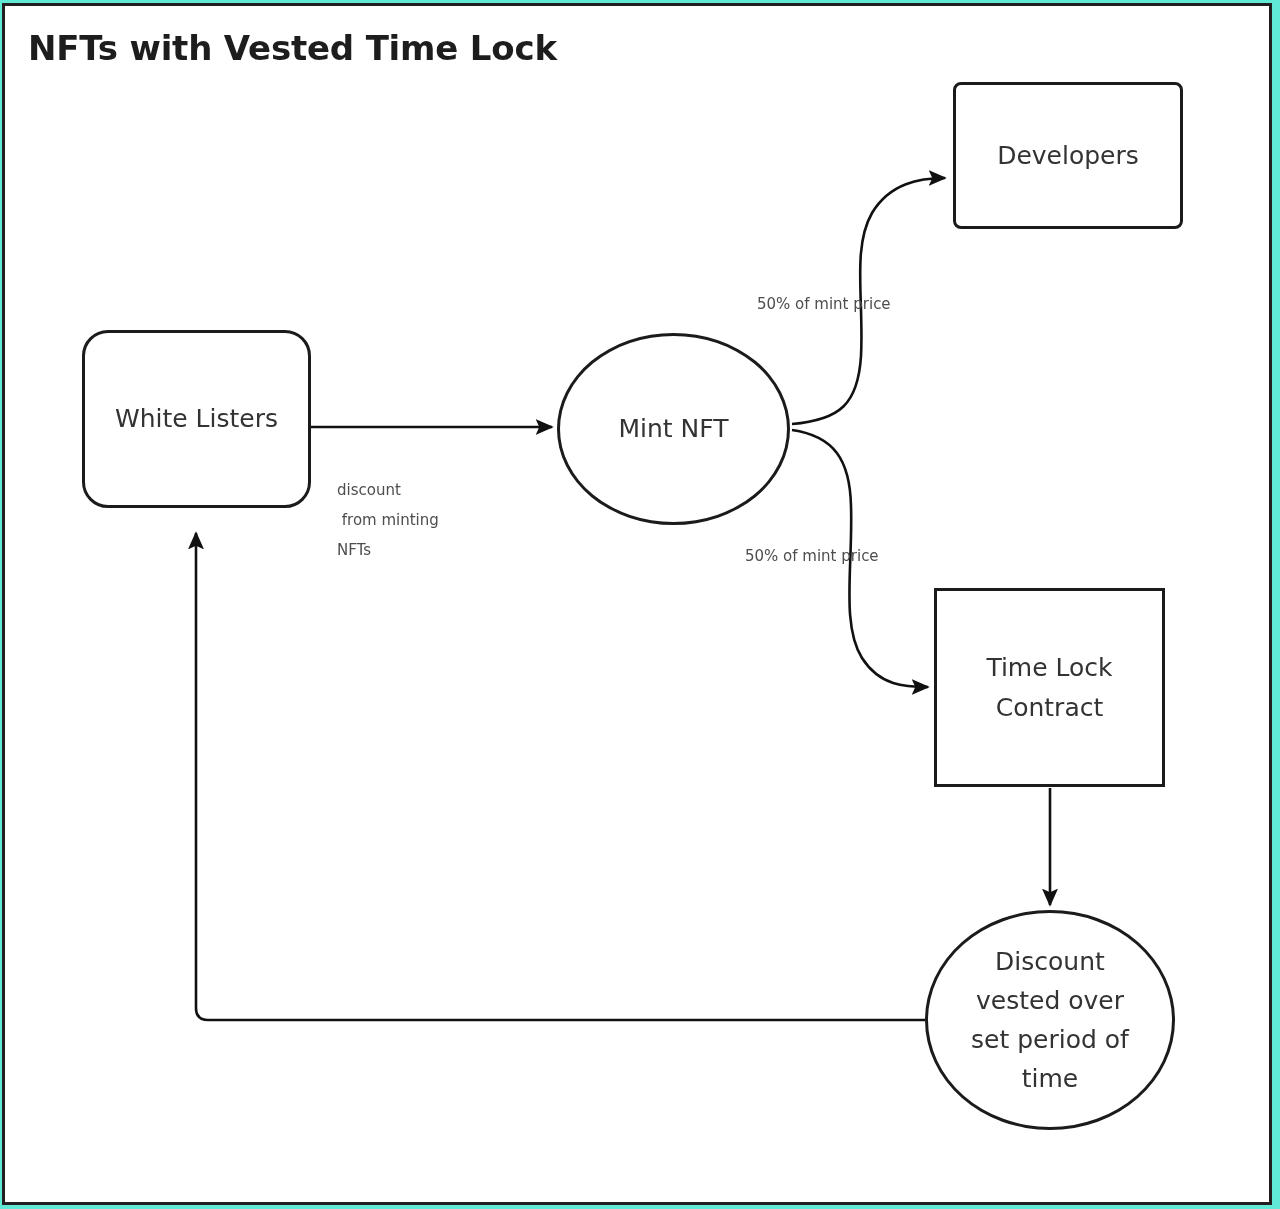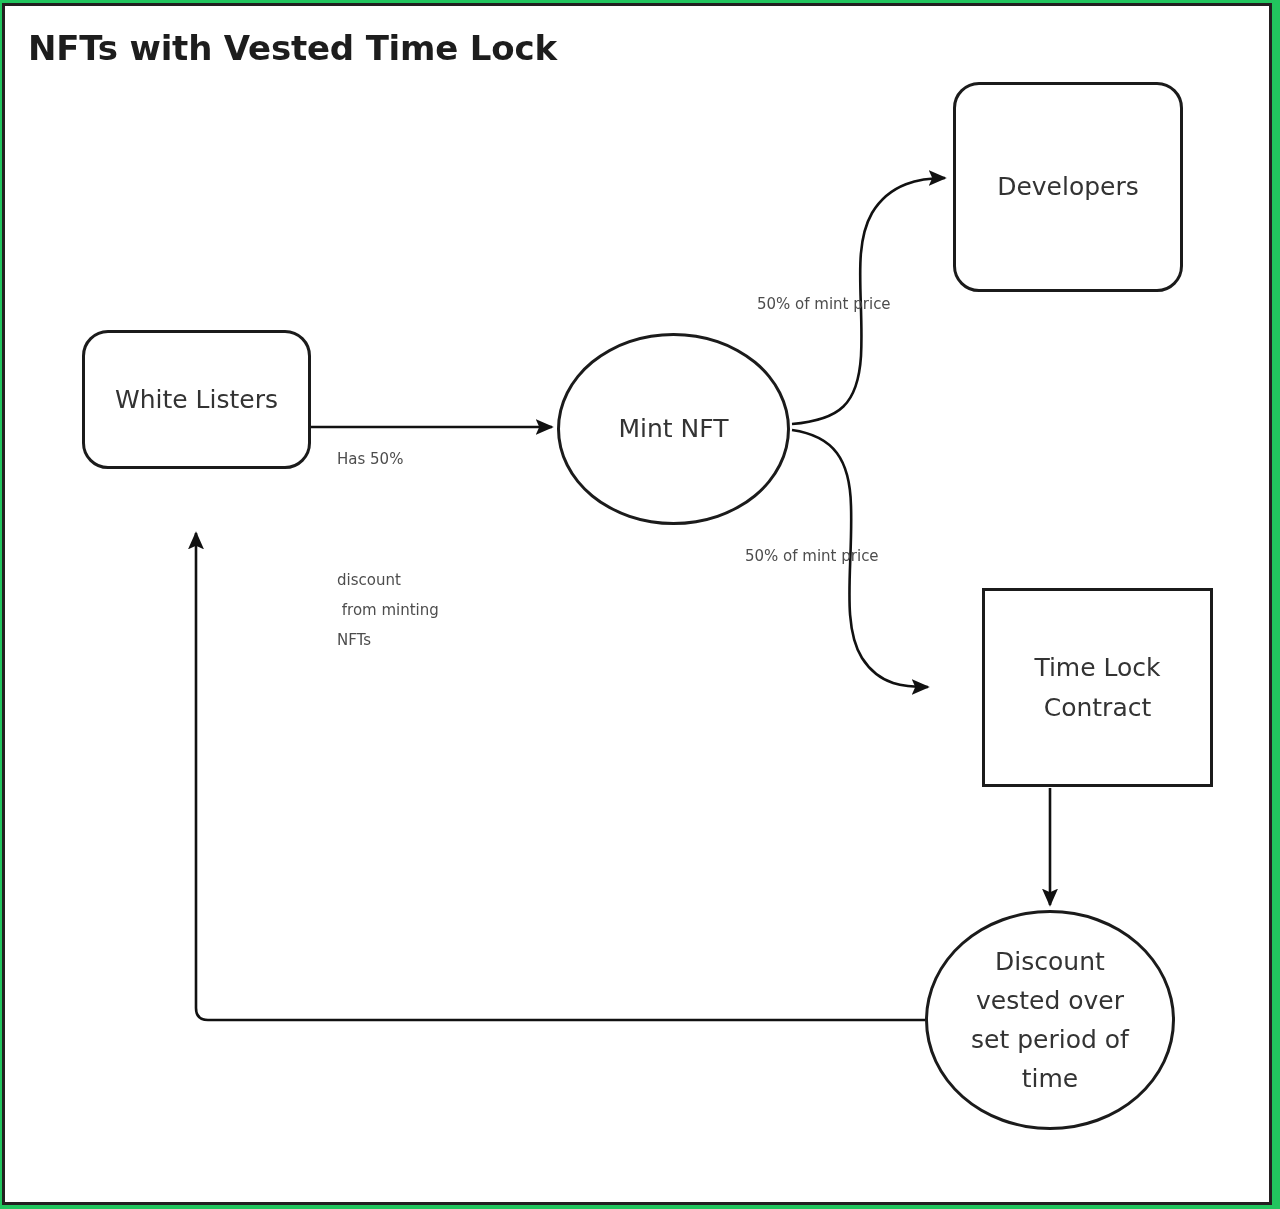--- a/index.html
+++ b/index.html
@@ -8,21 +8,21 @@
     padding: 0;
     background: #ffffff;
   }
   body {
     font-family: "DejaVu Sans", sans-serif;
   }
   #canvas {
     position: relative;
     width: 1280px;
     height: 1209px;
-    background: #22c55e;
+    background: #5eead4;
     overflow: hidden;
     text-decoration: underline;
   }
   
   #frame {
     position: absolute;
     left: 2px;
     top: 3px;
     width: 1270px;
     height: 1202px;
@@ -69,30 +69,30 @@
   }
   .node.sharp-rect {
     border: 3px solid #1b1b1b;
     border-radius: 0;
   }
   .node.ellipse {
     border: 3px solid #1b1b1b;
     border-radius: 50%;
   }
   #node-white-listers {
-    left: 82px;  top: 330px;  width: 229px; height: 139px;
+    left: 82px;  top: 330px;  width: 229px; height: 178px;
   }
   #node-developers {
-    left: 953px; top: 82px;   width: 230px; height: 210px;
+    left: 953px; top: 82px;   width: 230px; height: 147px; border-radius: 8px;
   }
   #node-mint-nft {
     left: 557px; top: 333px;  width: 233px; height: 192px; text-align: center;
   }
   #node-time-lock {
-    left: 982px; top: 588px;  width: 231px; height: 199px;
+    left: 934px; top: 588px;  width: 231px; height: 199px;
   }
   #node-discount-circle {
     left: 925px; top: 910px;  width: 250px; height: 220px;
     line-height: 39px;
   }
   .node-label {
     pointer-events: none;
     white-space: pre-line;
   }
   
@@ -164,21 +164,20 @@
   </div>
 
   <div class="node ellipse" id="node-discount-circle">
     <span class="node-label">Discount
 vested over
 set period of
 time</span>
   </div>
 
   <div class="edge-label" id="label-has-discount">
-    <span class="lbl-line-top">Has 50%</span>
     <span class="lbl-block-bottom">discount
  from minting
 NFTs</span>
   </div>
 
   <div class="edge-label" id="label-dev-share">50% of mint price</div>
 
   <div class="edge-label" id="label-lock-share">50% of mint price</div>
 </div>
 

